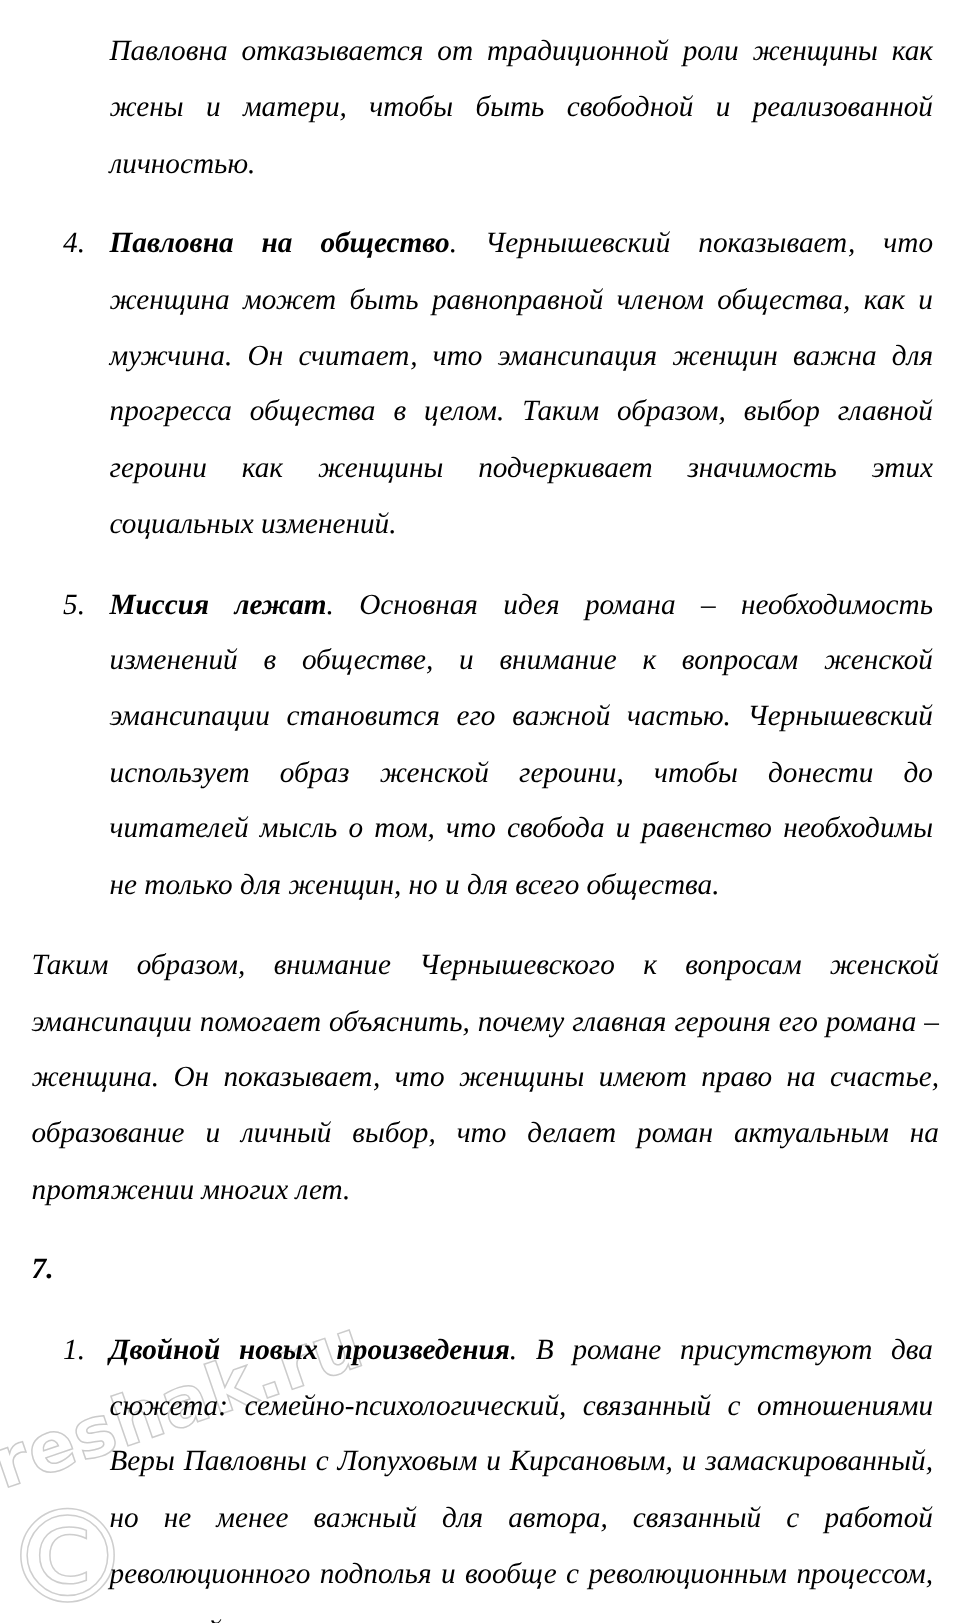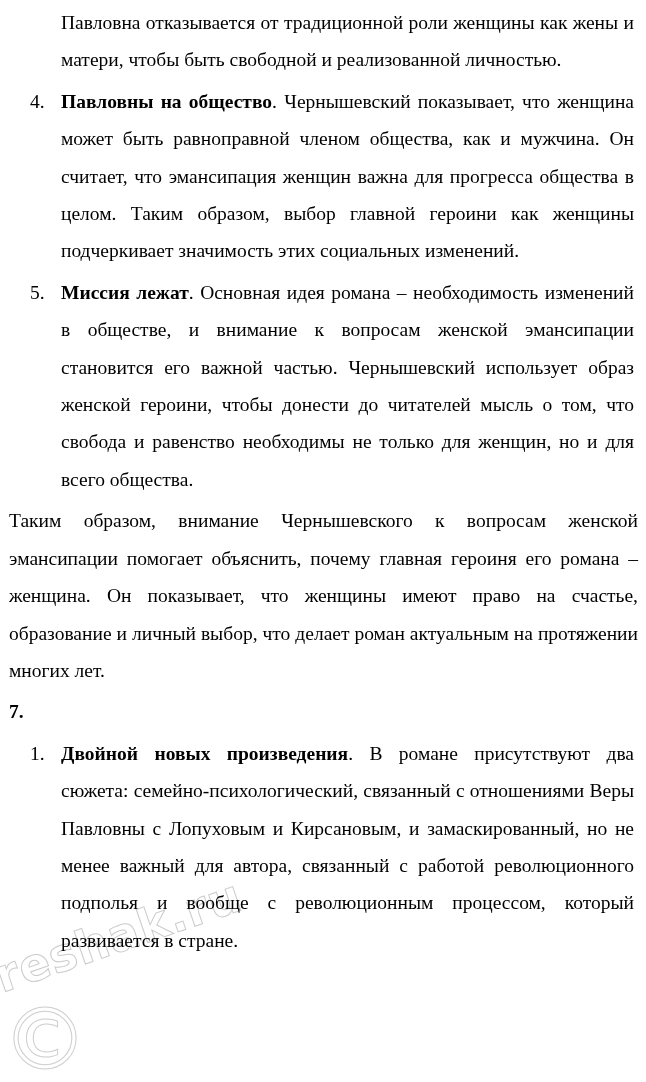--- a/index.html
+++ b/index.html
@@ -64,26 +64,27 @@
   
   .content {
     position: absolute;
     left: 0;
     top: 0;
     width: 646px;
     z-index: 1;
   }
 
   p, li {
-    margin: 4px;
+    margin: 16px;
     font-size: 19.5px;
     line-height: 37.4px;
     text-align: justify;
     text-justify: inter-word;
     hyphens: none;
+    font-style: italic;
   }
 
   .para {
     padding-left: 5px;
     padding-right: 4px;
   }
 
   .heading-num {
     padding-left: 5px;
     font-weight: 700;
@@ -132,21 +133,21 @@
     <div class="wm-text"><span>reshak</span><span>.ru</span></div>
     <div class="wm-copy">©</div>
   </div>
 
   <div class="content">
 
     <p class="cont">Павловна отказывается от традиционной роли женщины как жены и матери, чтобы быть свободной и реализованной личностью.</p>
 
     <ol class="list">
       <li>
-        <span class="marker">4.</span><span class="lead">Павловны на общество</span><span>. Чернышевский показывает, что женщина может быть равноправной членом общества, как и мужчина. Он считает, что эмансипация женщин важна для прогресса общества в целом. Таким образом, выбор главной героини как женщины подчеркивает значимость этих социальных изменений.</span>
+        <span class="marker">4.</span><span class="lead">Павловна на общество</span><span>. Чернышевский показывает, что женщина может быть равноправной членом общества, как и мужчина. Он считает, что эмансипация женщин важна для прогресса общества в целом. Таким образом, выбор главной героини как женщины подчеркивает значимость этих социальных изменений.</span>
       </li>
       <li>
         <span class="marker">5.</span><span class="lead">Миссия лежат</span><span>. Основная идея романа – необходимость изменений в обществе, и внимание к вопросам женской эмансипации становится его важной частью. Чернышевский использует образ женской героини, чтобы донести до читателей мысль о том, что свобода и равенство необходимы не только для женщин, но и для всего общества.</span>
       </li>
     </ol>
 
     <p class="para">Таким образом, внимание Чернышевского к вопросам женской эмансипации помогает объяснить, почему главная героиня его романа – женщина. Он показывает, что женщины имеют право на счастье, образование и личный выбор, что делает роман актуальным на протяжении многих лет.</p>
 
     <p class="heading-num">7.</p>
 

